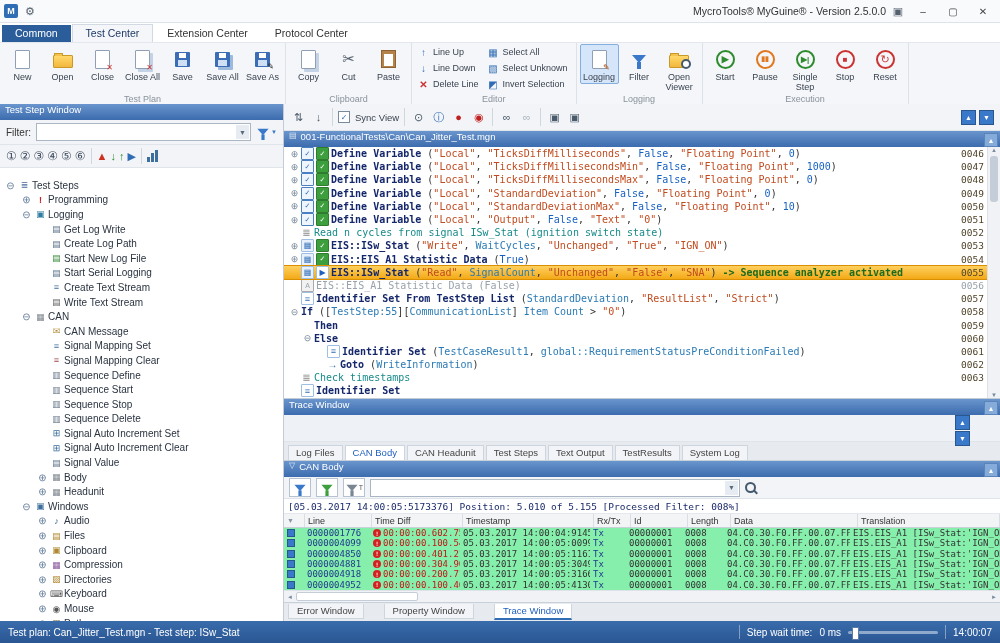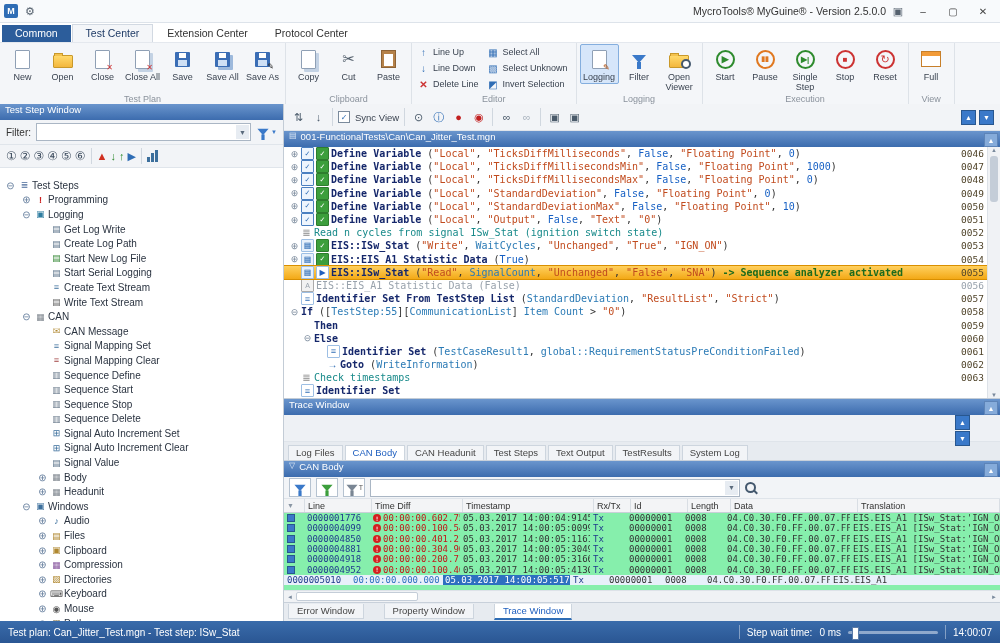--- a/index.html
+++ b/index.html
@@ -324,31 +324,20 @@
           </div>
           <div class="bigbtn">
             <div class="ic">
               <span class="i-circle" style="color:#c33;border-color:#c33;font-size:11px;font-weight:normal">↻</span>
             </div>
             <div class="lbl">Reset</div>
           </div>
         </div>
         <div class="rgroup-label">Execution</div>
       </div>
-      <div class="rgroup">
-        <div class="rgroup-buttons">
-          <div class="bigbtn">
-            <div class="ic">
-              <span class="i-full"></span>
-            </div>
-            <div class="lbl">Full</div>
-          </div>
-        </div>
-        <div class="rgroup-label">View</div>
-      </div>
     </div>
 
   <div class="main">
 
     <div class="leftpanel">
       <div class="bluebar">
         <span>Test Step Window</span>
       </div>
       <div class="filterrow">
         <span>Filter:</span>
@@ -637,20 +626,21 @@
         <span class="fbtn">
             <span class="i-funnel gray" style="transform:scale(.8)"></span>
             <span style="font-size:7px;color:#555">T</span>
           </span>
         <div class="combo">
           <span class="caret">▼</span>
         </div>
         <span class="i-mag"></span>
       </div>
 
+      <div class="caninfo">[05.03.2017 14:00:05:5173376] Position: 5.010 of 5.155 [Processed Filter: 008%]</div>
 
       <div class="thead" id="can-thead">
           <div class="hc" style="width: 14px;">
             <span style="color:#8a96a4;font-size:7px">▼</span>
           </div>
           <div class="hc" style="width: 60px;">Line</div>
           <div class="hc" style="width: 84px;">Time Diff</div>
           <div class="hc" style="width: 124px;">Timestamp</div>
           <div class="hc" style="width: 30px;">Rx/Tx</div>
           <div class="hc" style="width: 50px;">Id</div>

